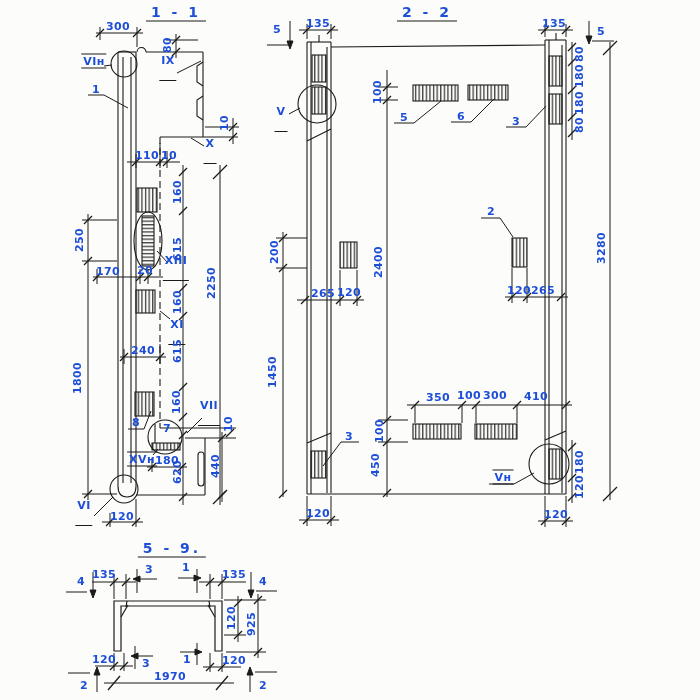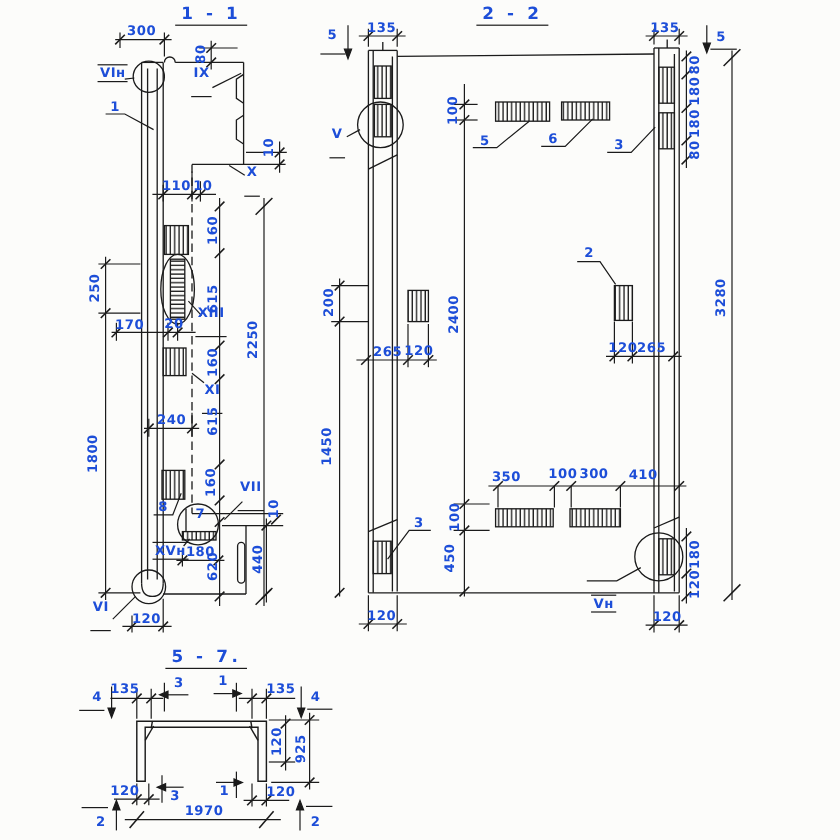--- a/index.html
+++ b/index.html
@@ -362,21 +362,21 @@
         <line x1="153" y1="656" x2="138" y2="656"></line>
         <polygon points="138,653 138,659 131,656" fill="#1b1b1b"></polygon>
     <line x1="197" y1="643" x2="197" y2="665"></line>
         <line x1="180" y1="652" x2="195" y2="652"></line>
         <polygon points="195,649 195,655 202,652" fill="#1b1b1b"></polygon>
   </g>
 </svg>
 
 <span class="lb ttl" style="left:176px;top:13px">1 - 1</span>
 <span class="lb ttl" style="left:427px;top:13px">2 - 2</span>
-<span class="lb ttl" style="left:172px;top:549px">5 - 7.</span>
+<span class="lb ttl" style="left:172px;top:549px">5 - 9.</span>
 
 <span class="lb" style="left:118px;top:26px">300</span>
 <span class="lb v" style="left:167px;top:45px">80</span>
 <span class="lb oul" style="left:94px;top:61px">VIн</span>
 <span class="lb" style="left:96px;top:89px">1</span>
 <span class="lb ul" style="left:168px;top:68px">IX</span>
 <span class="lb v" style="left:224px;top:123px">10</span>
 <span class="lb ul" style="left:210px;top:151px">X</span>
 <span class="lb" style="left:147px;top:155px">110</span>
 <span class="lb" style="left:169px;top:155px">10</span>
@@ -420,27 +420,27 @@
 <span class="lb v" style="left:274px;top:252px">200</span>
 <span class="lb v" style="left:378px;top:262px">2400</span>
 <span class="lb" style="left:491px;top:211px">2</span>
 <span class="lb v" style="left:601px;top:248px">3280</span>
 <span class="lb" style="left:323px;top:293px">265</span>
 <span class="lb" style="left:349px;top:292px">120</span>
 <span class="lb" style="left:519px;top:290px">120</span>
 <span class="lb" style="left:543px;top:290px">265</span>
 <span class="lb v" style="left:272px;top:372px">1450</span>
 <span class="lb" style="left:349px;top:436px">3</span>
-<span class="lb" style="left:422px;top:397px">350</span>
+<span class="lb" style="left:438px;top:397px">350</span>
 <span class="lb" style="left:469px;top:395px">100</span>
 <span class="lb" style="left:495px;top:395px">300</span>
 <span class="lb" style="left:536px;top:396px">410</span>
 <span class="lb v" style="left:379px;top:431px">100</span>
 <span class="lb v" style="left:375px;top:465px">450</span>
-<span class="lb oul" style="left:503px;top:503px">Vн</span>
+<span class="lb oul" style="left:503px;top:477px">Vн</span>
 <span class="lb v" style="left:579px;top:462px">180</span>
 <span class="lb v" style="left:579px;top:487px">120</span>
 <span class="lb" style="left:318px;top:513px">120</span>
 <span class="lb" style="left:556px;top:514px">120</span>
 
 <span class="lb" style="left:81px;top:581px">4</span>
 <span class="lb" style="left:104px;top:574px">135</span>
 <span class="lb" style="left:149px;top:569px">3</span>
 <span class="lb" style="left:186px;top:567px">1</span>
 <span class="lb" style="left:234px;top:574px">135</span>

